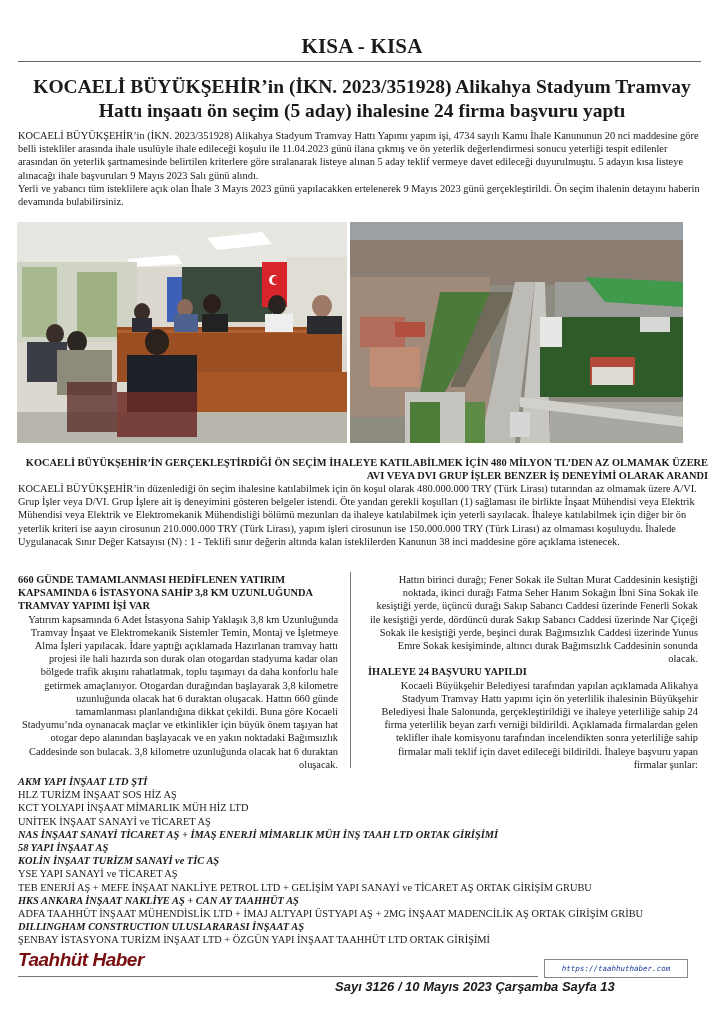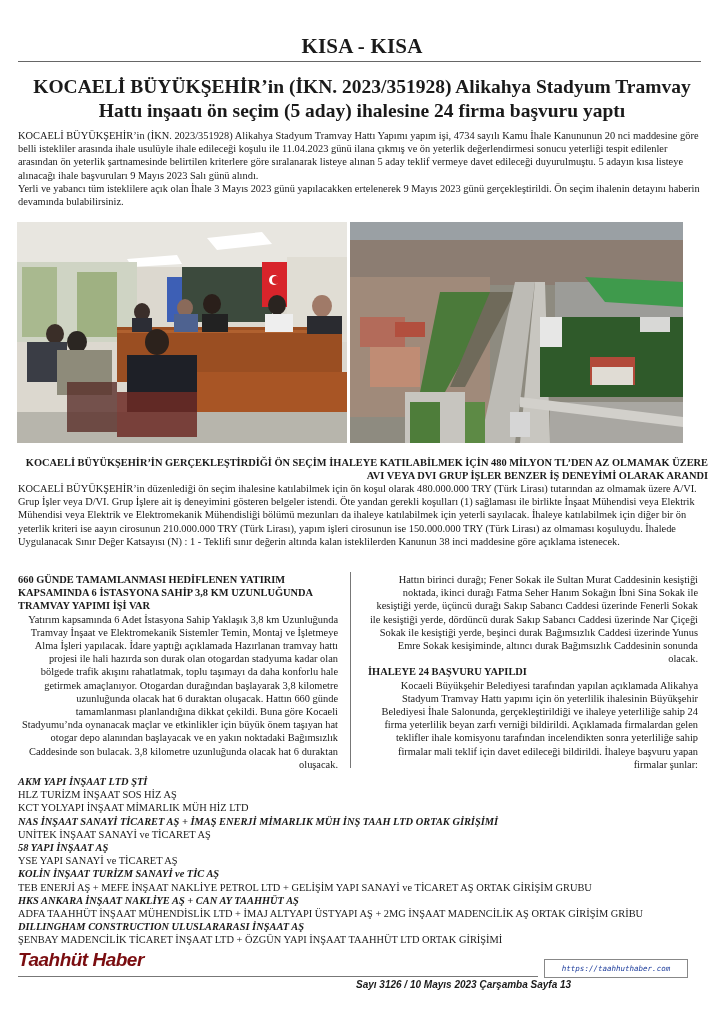--- a/index.html
+++ b/index.html
@@ -26,22 +26,22 @@
   .col-divider { position: absolute; top: 572px; left: 350px; width: 1px; height: 196px; background: #777; }
   .firms { position: absolute; top: 775px; left: 18px; width: 690px; font-size: 10.4px; line-height: 13.2px; }
   .firm { display: block; }
   .firm.bold { font-weight: bold; font-style: italic; }
   .bottom-rule { position: absolute; top: 976px; left: 18px; width: 520px; height: 1px; background: #777; }
   .url-box { position: absolute; top: 959px; left: 544px; width: 142px; height: 17px; border: 1px solid #888;
          font-family: "DejaVu Sans Mono", monospace; font-style: italic; font-size: 7.5px; color: #1a3a9a;
          text-align: center; line-height: 17px; }
   .brand { position: absolute; top: 949px; left: 18px; font-family: "Liberation Sans", sans-serif;
          font-weight: bold; font-style: italic; font-size: 19px; color: #7a0d10; letter-spacing: -0.5px; }
-  .issue { position: absolute; top: 979px; left: 356px; font-family: "Liberation Sans", sans-serif;
-         font-weight: bold; font-style: italic; font-size: 10px; color: #1a1a1a; }
+  .issue { position: absolute; top: 979px; left: 335px; font-family: "Liberation Sans", sans-serif;
+         font-weight: bold; font-style: italic; font-size: 13px; color: #1a1a1a; }
 </style>
 </head>
 <body>
 
 <div class="section-title">KISA - KISA</div>
 <div class="top-rule"></div>
 
 <div class="headline">
   <div>KOCAELİ BÜYÜKŞEHİR’in (İKN.  2023/351928) Alikahya Stadyum Tramvay</div>
   <div>Hattı inşaatı ön seçim (5 aday) ihalesine 24 firma başvuru yaptı</div>
@@ -136,28 +136,28 @@
 <div class="col col-right">
   <p>Hattın birinci durağı; Fener Sokak ile Sultan Murat Caddesinin kesiştiği noktada, ikinci durağı Fatma Seher Hanım Sokağın İbni Sina Sokak ile kesiştiği yerde, üçüncü durağı Sakıp Sabancı Caddesi üzerinde Fenerli Sokak ile kesiştiği yerde, dördüncü durak Sakıp Sabancı Caddesi üzerinde Nar Çiçeği Sokak ile kesiştiği yerde, beşinci durak Bağımsızlık Caddesi üzerinde Yunus Emre Sokak kesişiminde, altıncı durak Bağımsızlık Caddesinin sonunda olacak.</p>
   <h3>İHALEYE 24  BAŞVURU YAPILDI</h3>
   <p>Kocaeli Büyükşehir Belediyesi tarafından yapılan açıklamada Alikahya Stadyum Tramvay Hattı yapımı için ön yeterlilik ihalesinin Büyükşehir Belediyesi İhale Salonunda, gerçekleştirildiği ve ihaleye yeterliliğe sahip 24 firma yeterlilik beyan zarfı verniği bildirildi. Açıklamada firmalardan gelen teklifler ihale komisyonu tarafından incelendikten sonra yeterliliğe sahip firmalar mali teklif için davet edileceği bildirildi. İhaleye başvuru yapan firmalar şunlar:</p>
 </div>
 
 <div class="firms">
   <span class="firm bold">AKM YAPI İNŞAAT LTD ŞTİ</span>
   <span class="firm">HLZ TURİZM İNŞAAT SOS HİZ AŞ</span>
   <span class="firm">KCT YOLYAPI İNŞAAT MİMARLIK MÜH HİZ LTD</span>
+  <span class="firm">UNİTEK İNŞAAT SANAYİ ve TİCARET AŞ</span>
   <span class="firm bold">NAS İNŞAAT SANAYİ TİCARET AŞ + İMAŞ ENERJİ MİMARLIK MÜH İNŞ TAAH LTD ORTAK GİRİŞİMİ</span>
-  <span class="firm">UNİTEK İNŞAAT SANAYİ ve TİCARET AŞ</span>
   <span class="firm bold">58 YAPI İNŞAAT AŞ</span>
+  <span class="firm bold">KOLİN İNŞAAT TURİZM SANAYİ ve TİC AŞ</span>
   <span class="firm">YSE YAPI SANAYİ ve TİCARET AŞ</span>
-  <span class="firm bold">KOLİN İNŞAAT TURİZM SANAYİ ve TİC AŞ</span>
   <span class="firm">TEB ENERJİ AŞ + MEFE İNŞAAT NAKLİYE PETROL LTD + GELİŞİM YAPI SANAYİ ve TİCARET AŞ ORTAK GİRİŞİM GRUBU</span>
   <span class="firm bold">HKS ANKARA İNŞAAT NAKLİYE AŞ + CAN AY TAAHHÜT AŞ</span>
   <span class="firm">ADFA TAAHHÜT İNŞAAT MÜHENDİSLİK LTD + İMAJ ALTYAPI ÜSTYAPI AŞ + 2MG İNŞAAT MADENCİLİK AŞ ORTAK GİRİŞİM GRİBU</span>
   <span class="firm bold">DILLINGHAM CONSTRUCTION ULUSLARARASI İNŞAAT AŞ</span>
-  <span class="firm">ŞENBAY MADENCİLİK TİCARET İNŞAAT LTD + ÖZGÜN YAPI İNŞAAT TAAHHÜT LTD ORTAK GİRİŞİMİ</span>
+  <span class="firm">ŞENBAY İSTASYONA TURİZM İNŞAAT LTD + ÖZGÜN YAPI İNŞAAT TAAHHÜT LTD ORTAK GİRİŞİMİ</span>
 </div>
 
 <div class="bottom-rule"></div>
 <div class="url-box">https://taahhuthaber.com</div>
 <div class="brand">Taahhüt Haber</div>
 <div class="issue">Sayı 3126 / 10 Mayıs 2023 Çarşamba Sayfa 13</div>
 
 </body></html>

